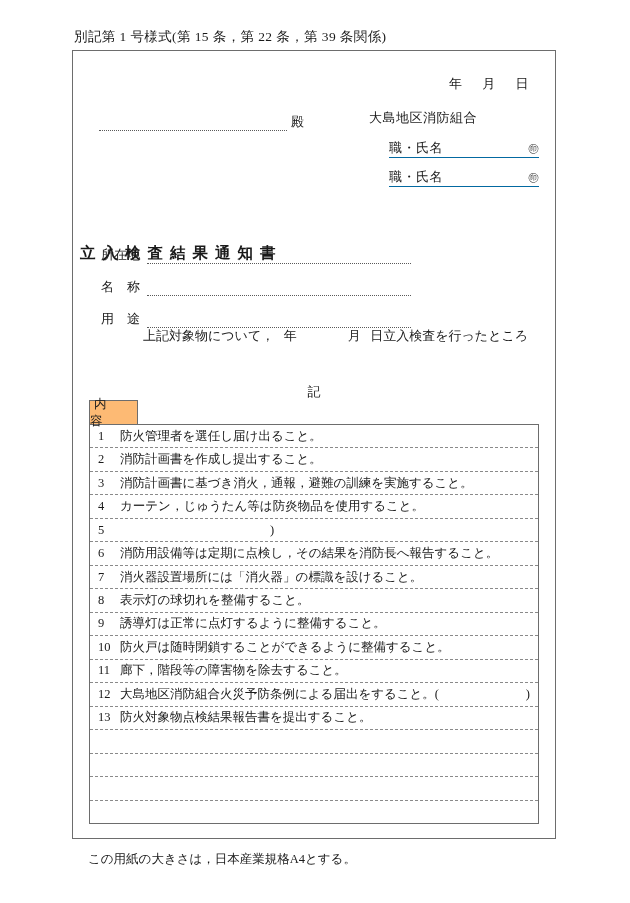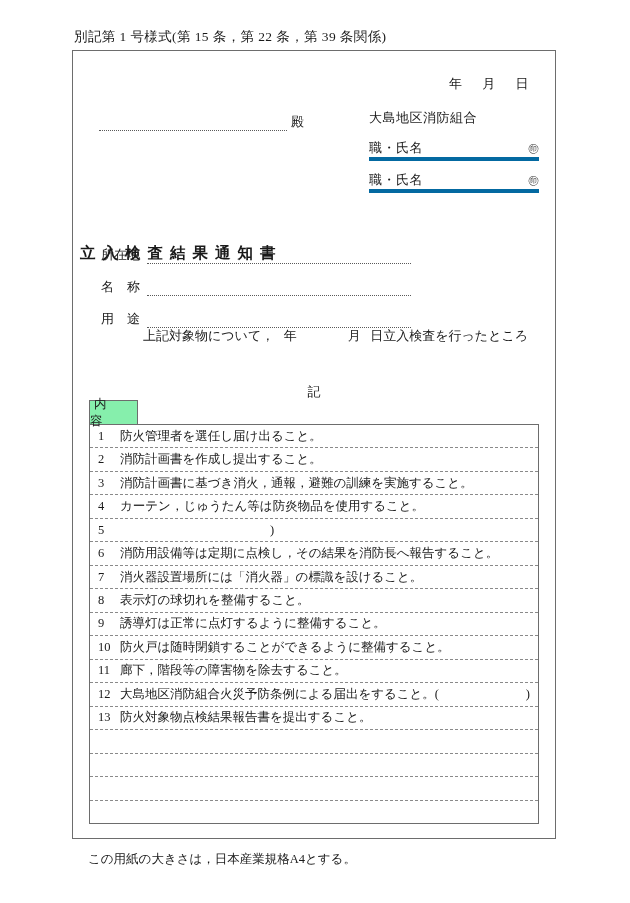--- a/index.html
+++ b/index.html
@@ -83,21 +83,22 @@
     width: 170px;
     font-size: 13px;
   }
   .issuer .org {
     letter-spacing: 0.5px;
     margin-bottom: 11px;
   }
   .name-row {
     display: flex;
     align-items: flex-end;
-    border-bottom: 4px solid #0369a1;
+    margin-left: 20px;
+    border-bottom: 1px solid #0369a1;
     height: 19px;
     margin-bottom: 9px;
   }
   .name-row .lbl {
     letter-spacing: 0.5px;
     white-space: nowrap;
   }
   .name-row .spacer { flex: 1; }
   .name-row .seal {
     font-size: 11px;
@@ -182,21 +183,21 @@
     height: 24px;
     border: 1px solid #6d6d6d;
     box-sizing: border-box;
     border-bottom: none;
     display: flex;
     align-items: center;
     justify-content: center;
     font-size: 12.5px;
     letter-spacing: 4px;
     text-indent: 4px;
-    background: #86efac;
+    background: #fdba74;
   }
   .rows {
     border: 1px solid #6d6d6d;
     border-top: 1px solid #6d6d6d;
     box-sizing: border-box;
     height: calc(100% - 24px);
     display: flex;
     flex-direction: column;
   }
   .row {

